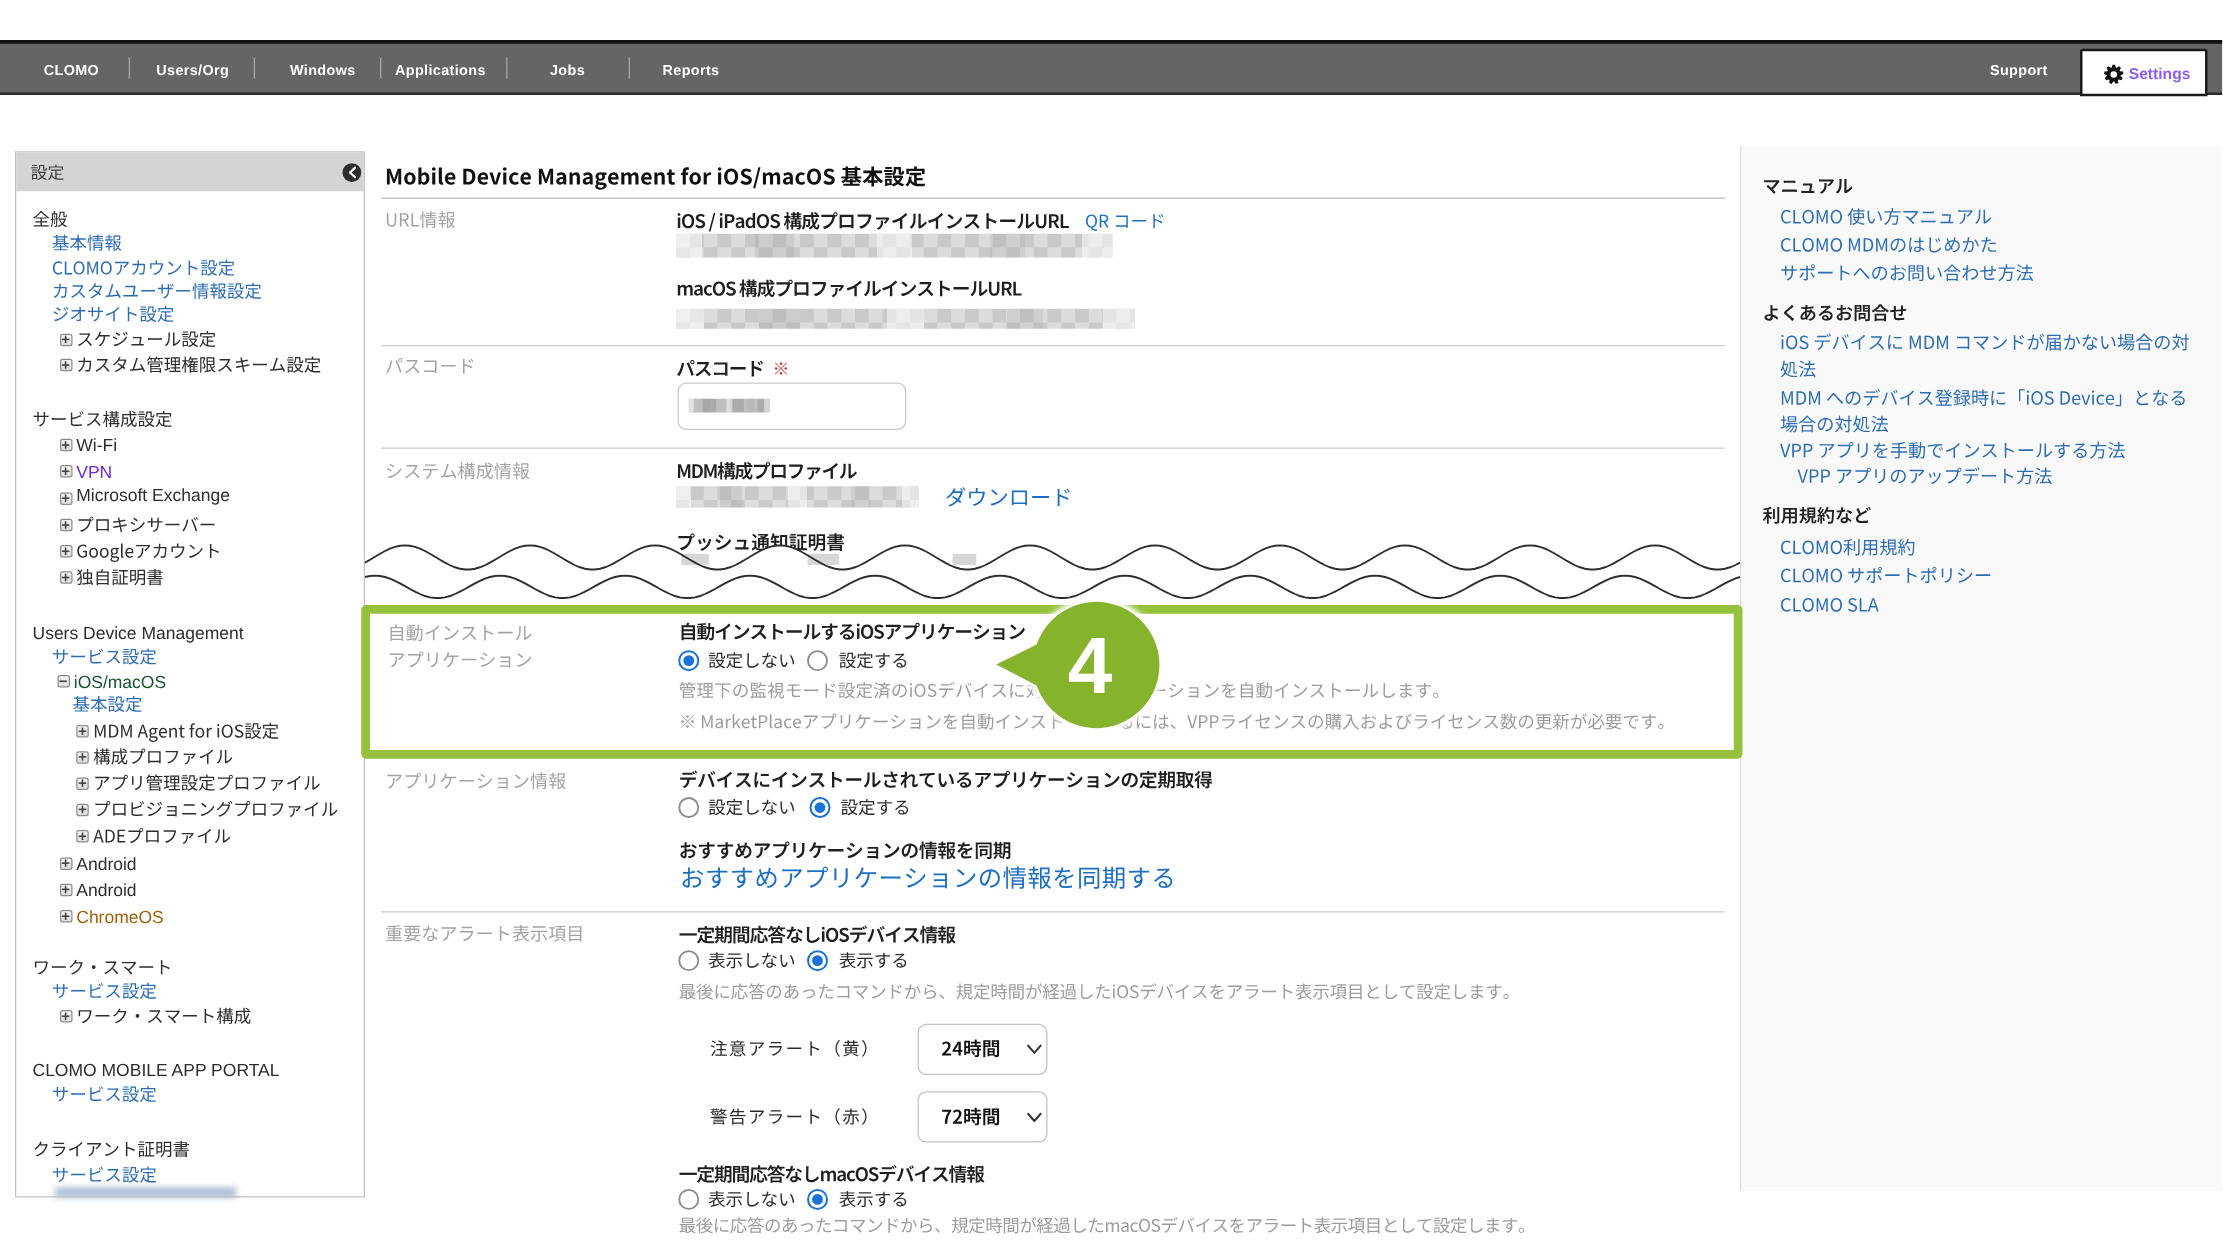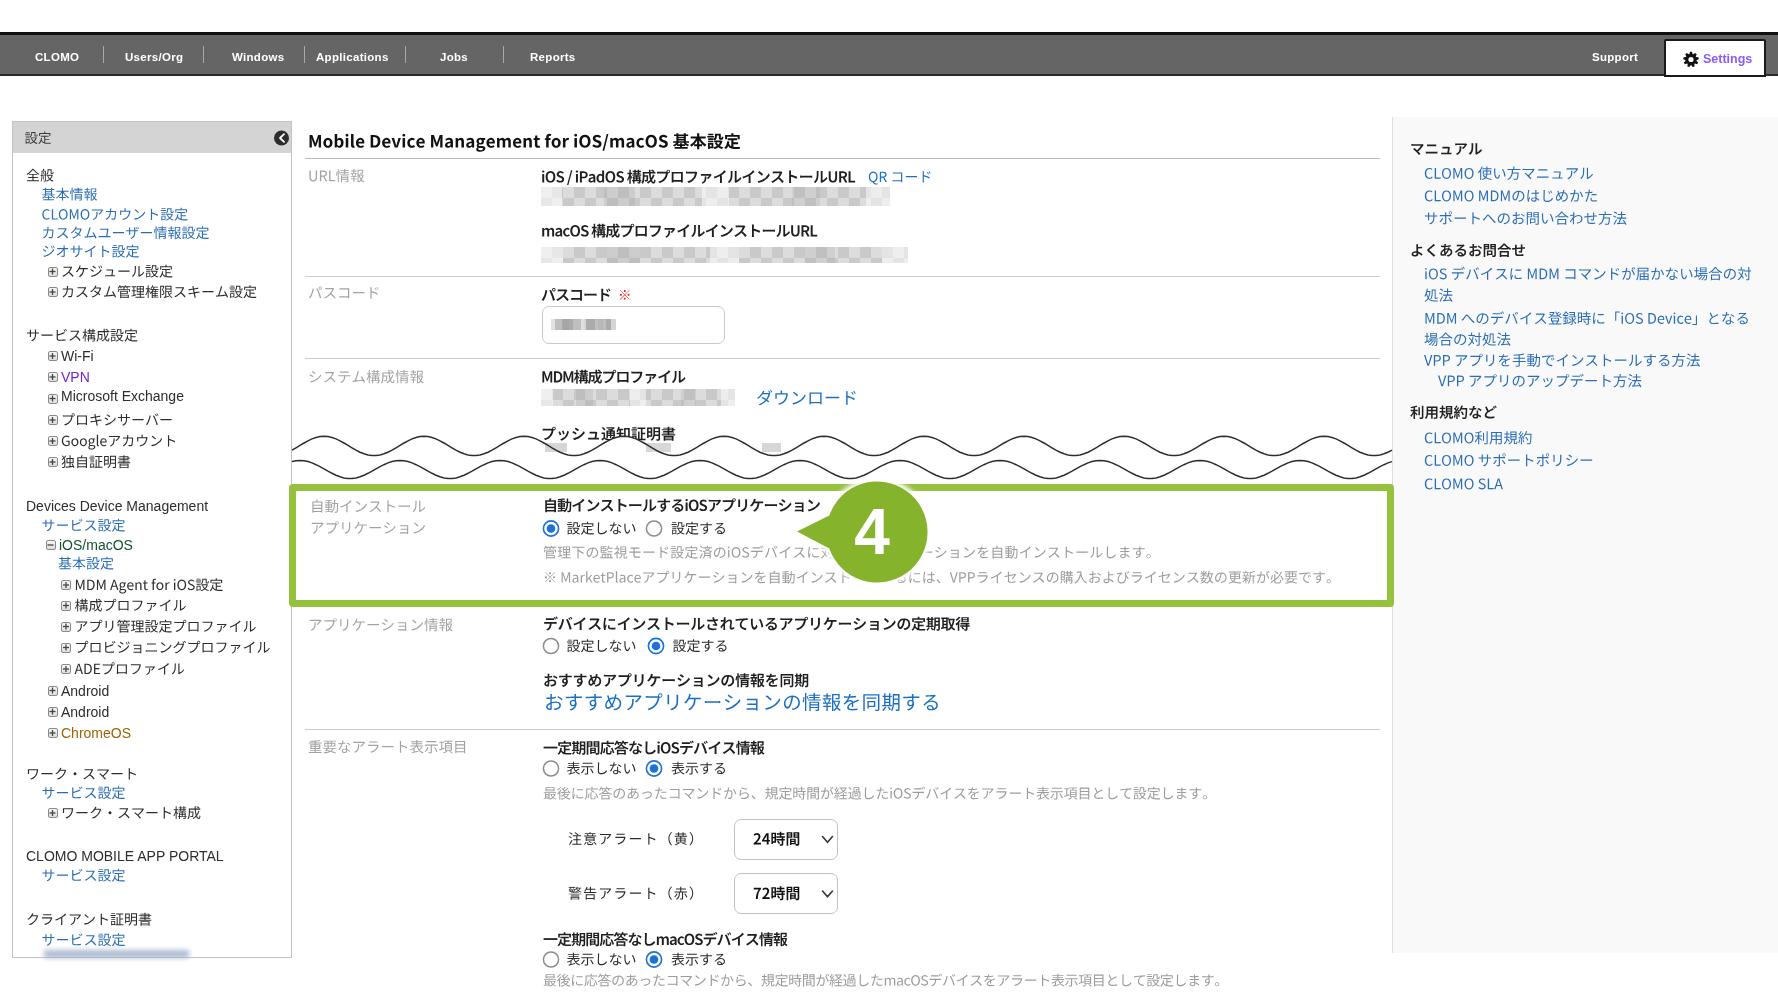--- a/index.html
+++ b/index.html
@@ -27,21 +27,21 @@
     <div style="position:absolute;left:47.5px;top:287px;width:10px;height:10px;background:linear-gradient(#f5f5f5,#ddd);border:1px solid #8a8a8a;border-radius:2px;box-sizing:border-box"></div>
     <div style="position:absolute;left:47.5px;top:351px;width:10px;height:10px;background:linear-gradient(#f5f5f5,#ddd);border:1px solid #8a8a8a;border-radius:2px;box-sizing:border-box"></div>
     <div style="position:absolute;left:61px;top:348px;font:14px 'Liberation Sans',sans-serif;color:#2d2d2d">Wi-Fi</div>
     <div style="position:absolute;left:47.5px;top:372px;width:10px;height:10px;background:linear-gradient(#f5f5f5,#ddd);border:1px solid #8a8a8a;border-radius:2px;box-sizing:border-box"></div>
     <div style="position:absolute;left:61px;top:369px;font:14px 'Liberation Sans',sans-serif;color:#6d28d9">VPN</div>
     <div style="position:absolute;left:47.5px;top:393.5px;width:10px;height:10px;background:linear-gradient(#f5f5f5,#ddd);border:1px solid #8a8a8a;border-radius:2px;box-sizing:border-box"></div>
     <div style="position:absolute;left:61px;top:388px;font:14px 'Liberation Sans',sans-serif;color:#2d2d2d">Microsoft Exchange</div>
     <div style="position:absolute;left:47.5px;top:415px;width:10px;height:10px;background:linear-gradient(#f5f5f5,#ddd);border:1px solid #8a8a8a;border-radius:2px;box-sizing:border-box"></div>
     <div style="position:absolute;left:47.5px;top:436px;width:10px;height:10px;background:linear-gradient(#f5f5f5,#ddd);border:1px solid #8a8a8a;border-radius:2px;box-sizing:border-box"></div>
     <div style="position:absolute;left:47.5px;top:457px;width:10px;height:10px;background:linear-gradient(#f5f5f5,#ddd);border:1px solid #8a8a8a;border-radius:2px;box-sizing:border-box"></div>
-    <div style="position:absolute;left:26px;top:498px;font:14px 'Liberation Sans',sans-serif;color:#2d2d2d">Devices Device Management</div>
+    <div style="position:absolute;left:26px;top:498px;font:14px 'Liberation Sans',sans-serif;color:#2d2d2d">Users Device Management</div>
     <div style="position:absolute;left:45.5px;top:540px;width:10px;height:10px;background:linear-gradient(#f5f5f5,#ddd);border:1px solid #8a8a8a;border-radius:2px;box-sizing:border-box"></div>
     <div style="position:absolute;left:59px;top:537px;font:14px 'Liberation Sans',sans-serif;color:#14532d">iOS/macOS</div>
     <div style="position:absolute;left:61px;top:580px;width:10px;height:10px;background:linear-gradient(#f5f5f5,#ddd);border:1px solid #8a8a8a;border-radius:2px;box-sizing:border-box"></div>
     <div style="position:absolute;left:61px;top:600.5px;width:10px;height:10px;background:linear-gradient(#f5f5f5,#ddd);border:1px solid #8a8a8a;border-radius:2px;box-sizing:border-box"></div>
     <div style="position:absolute;left:61px;top:621.5px;width:10px;height:10px;background:linear-gradient(#f5f5f5,#ddd);border:1px solid #8a8a8a;border-radius:2px;box-sizing:border-box"></div>
     <div style="position:absolute;left:61px;top:642.5px;width:10px;height:10px;background:linear-gradient(#f5f5f5,#ddd);border:1px solid #8a8a8a;border-radius:2px;box-sizing:border-box"></div>
     <div style="position:absolute;left:61px;top:664px;width:10px;height:10px;background:linear-gradient(#f5f5f5,#ddd);border:1px solid #8a8a8a;border-radius:2px;box-sizing:border-box"></div>
     <div style="position:absolute;left:47.5px;top:685.5px;width:10px;height:10px;background:linear-gradient(#f5f5f5,#ddd);border:1px solid #8a8a8a;border-radius:2px;box-sizing:border-box"></div>
     <div style="position:absolute;left:61px;top:682.5px;font:14px 'Liberation Sans',sans-serif;color:#2d2d2d">Android</div>
     <div style="position:absolute;left:47.5px;top:706.5px;width:10px;height:10px;background:linear-gradient(#f5f5f5,#ddd);border:1px solid #8a8a8a;border-radius:2px;box-sizing:border-box"></div>

